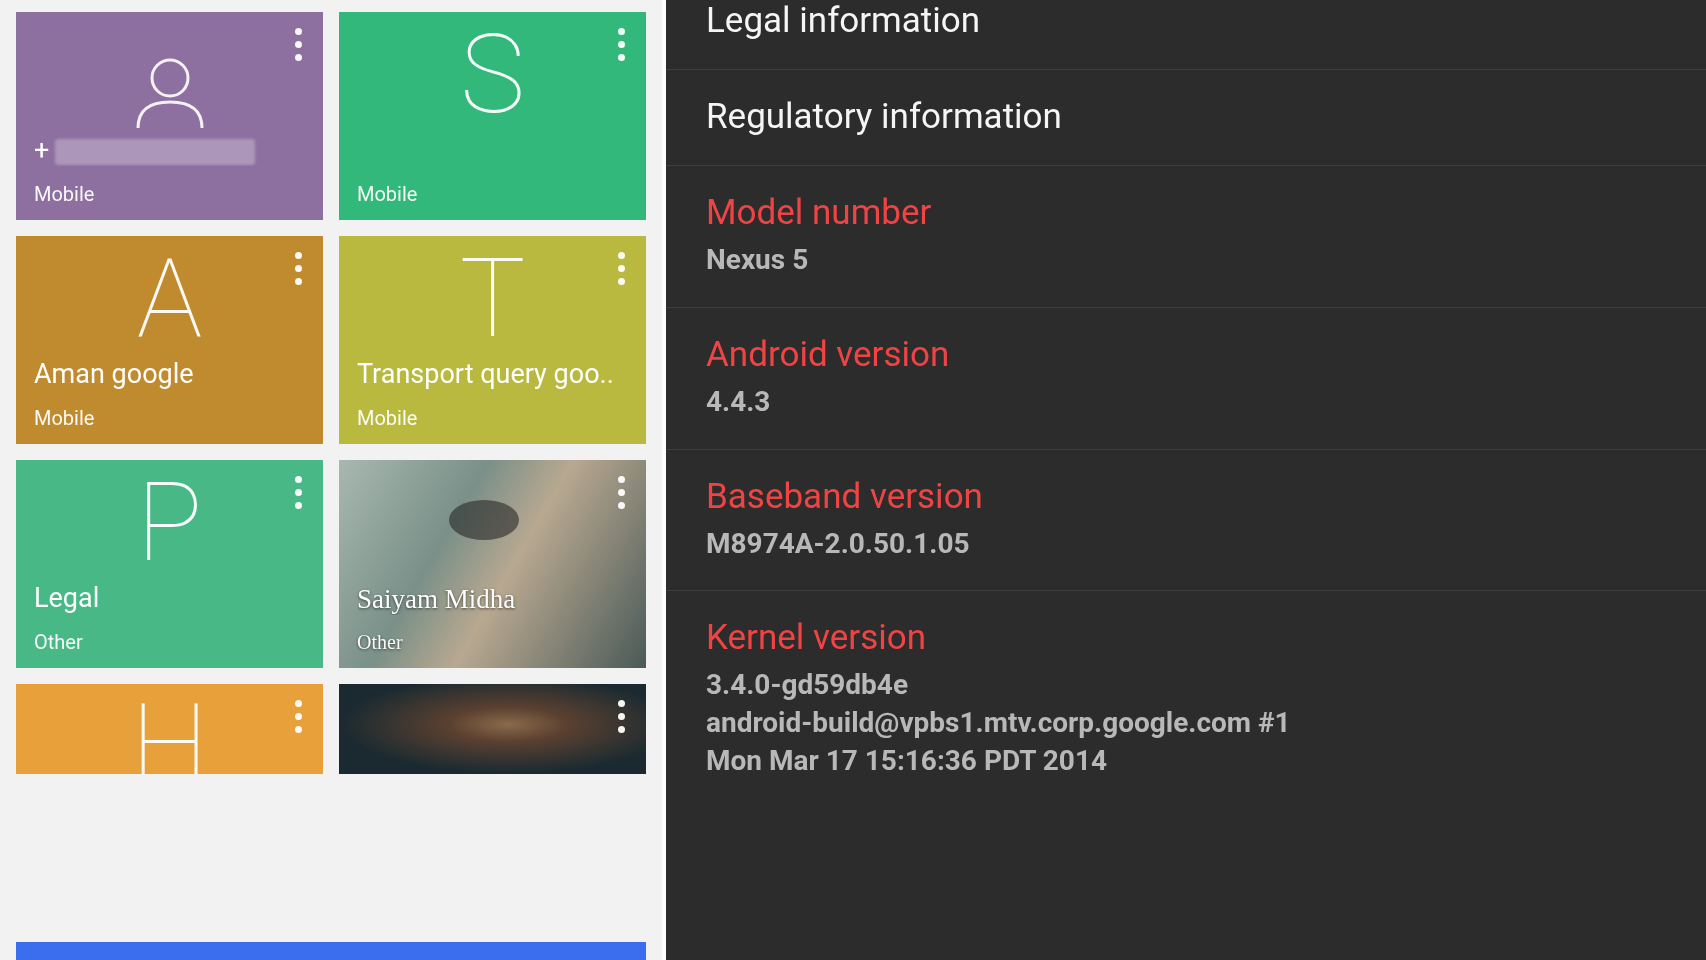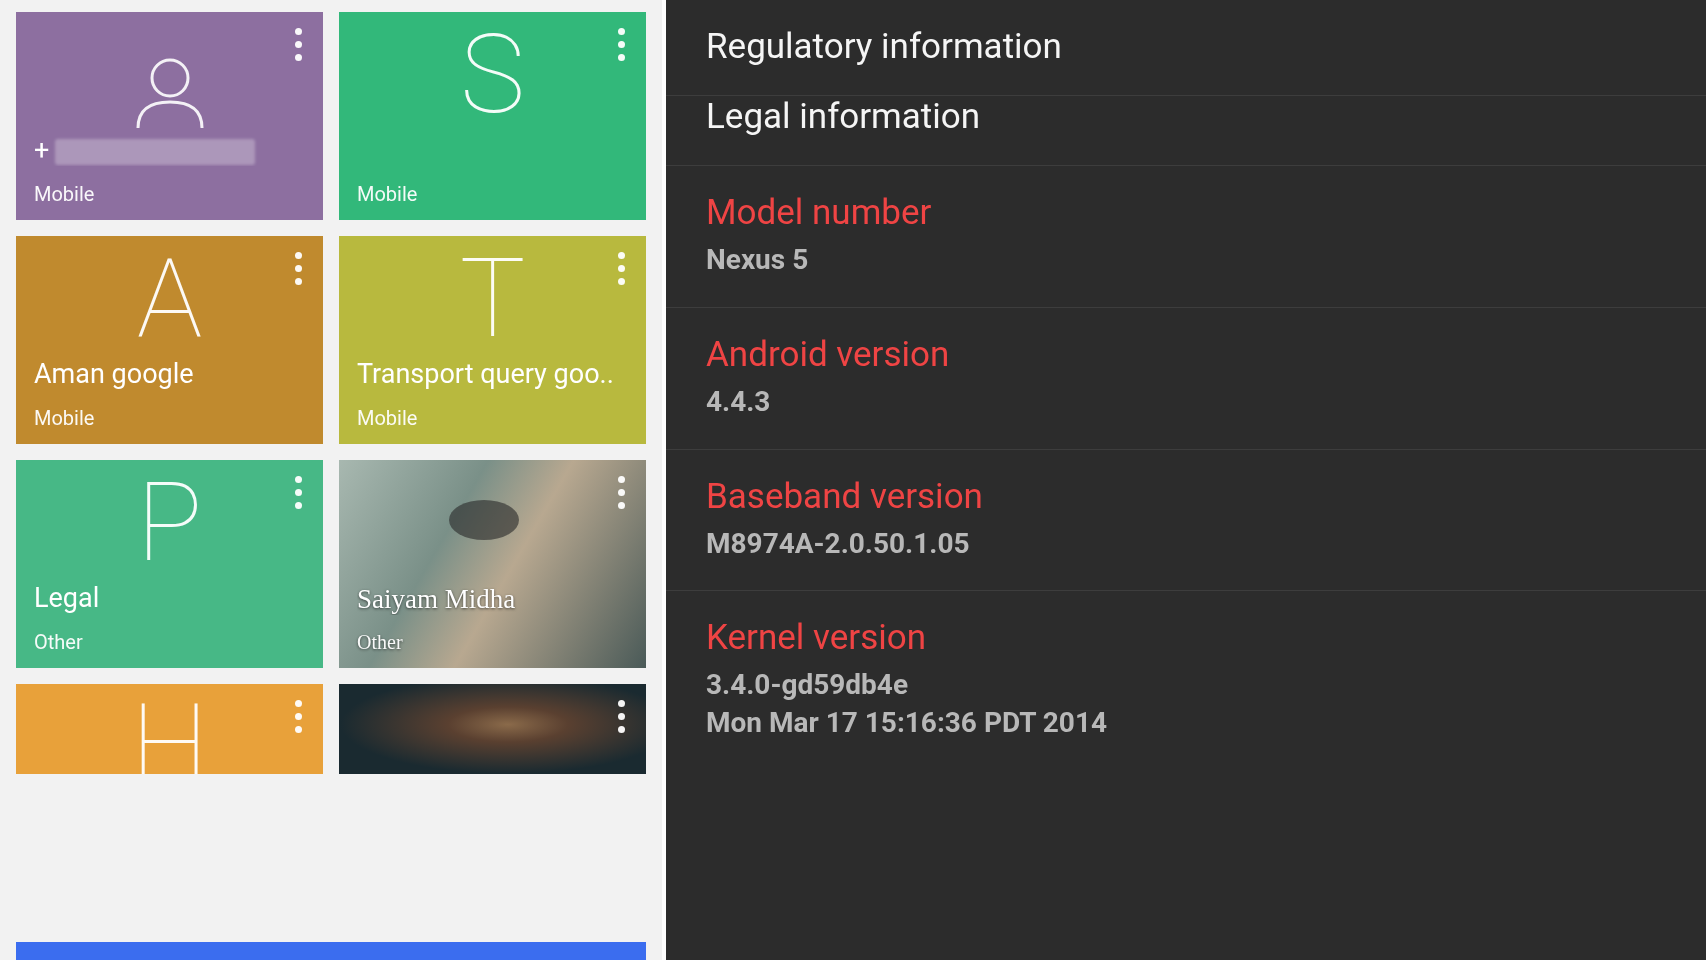--- a/index.html
+++ b/index.html
@@ -234,26 +234,26 @@
           <span></span>
         </div>
     </div>
 
   </div>
   <div class="banner"></div>
 </div>
 
 <div class="right-panel">
 
+  <div class="setting-item link-only partial-top">
+    <div class="setting-title">Legal information</div>
+  </div>
+
   <div class="setting-item link-only">
     <div class="setting-title">Regulatory information</div>
-  </div>
-
-  <div class="setting-item link-only partial-top">
-    <div class="setting-title">Legal information</div>
   </div>
 
   <div class="setting-item">
     <div class="setting-title">Model number</div>
     <div class="setting-value">Nexus 5</div>
   </div>
 
   <div class="setting-item">
     <div class="setting-title">Android version</div>
     <div class="setting-value">4.4.3</div>
@@ -261,17 +261,18 @@
 
   <div class="setting-item">
     <div class="setting-title">Baseband version</div>
     <div class="setting-value">M8974A-2.0.50.1.05</div>
   </div>
 
   <div class="setting-item">
     <div class="setting-title">Kernel version</div>
     <div class="setting-value">
       <div>3.4.0-gd59db4e</div>
+      <div>android-build@vpbs1.mtv.corp.google.com #1</div>
       <div>Mon Mar 17 15:16:36 PDT 2014</div>
     </div>
   </div>
 
 </div>
 
 </body></html>

